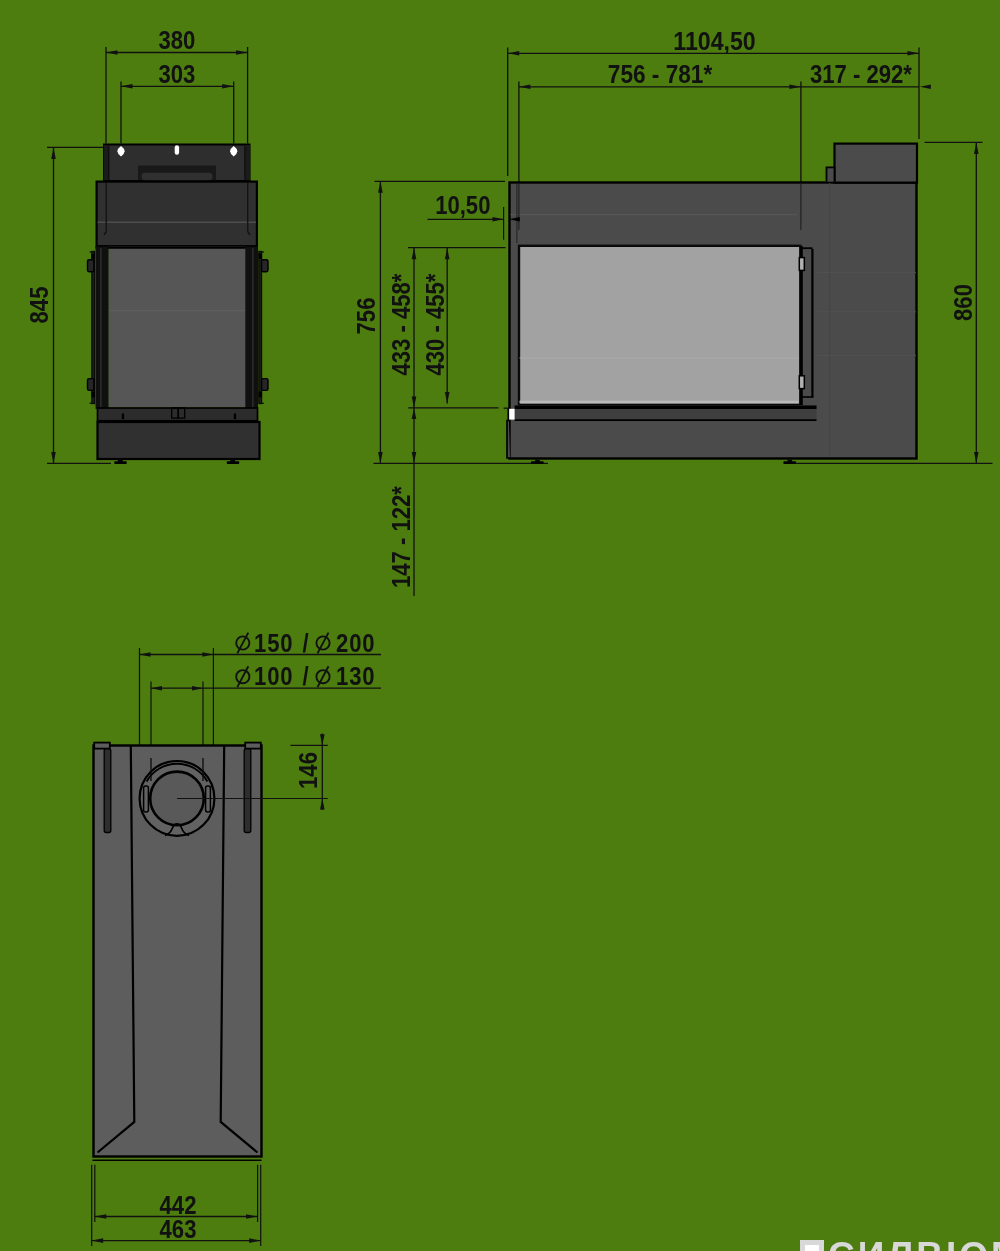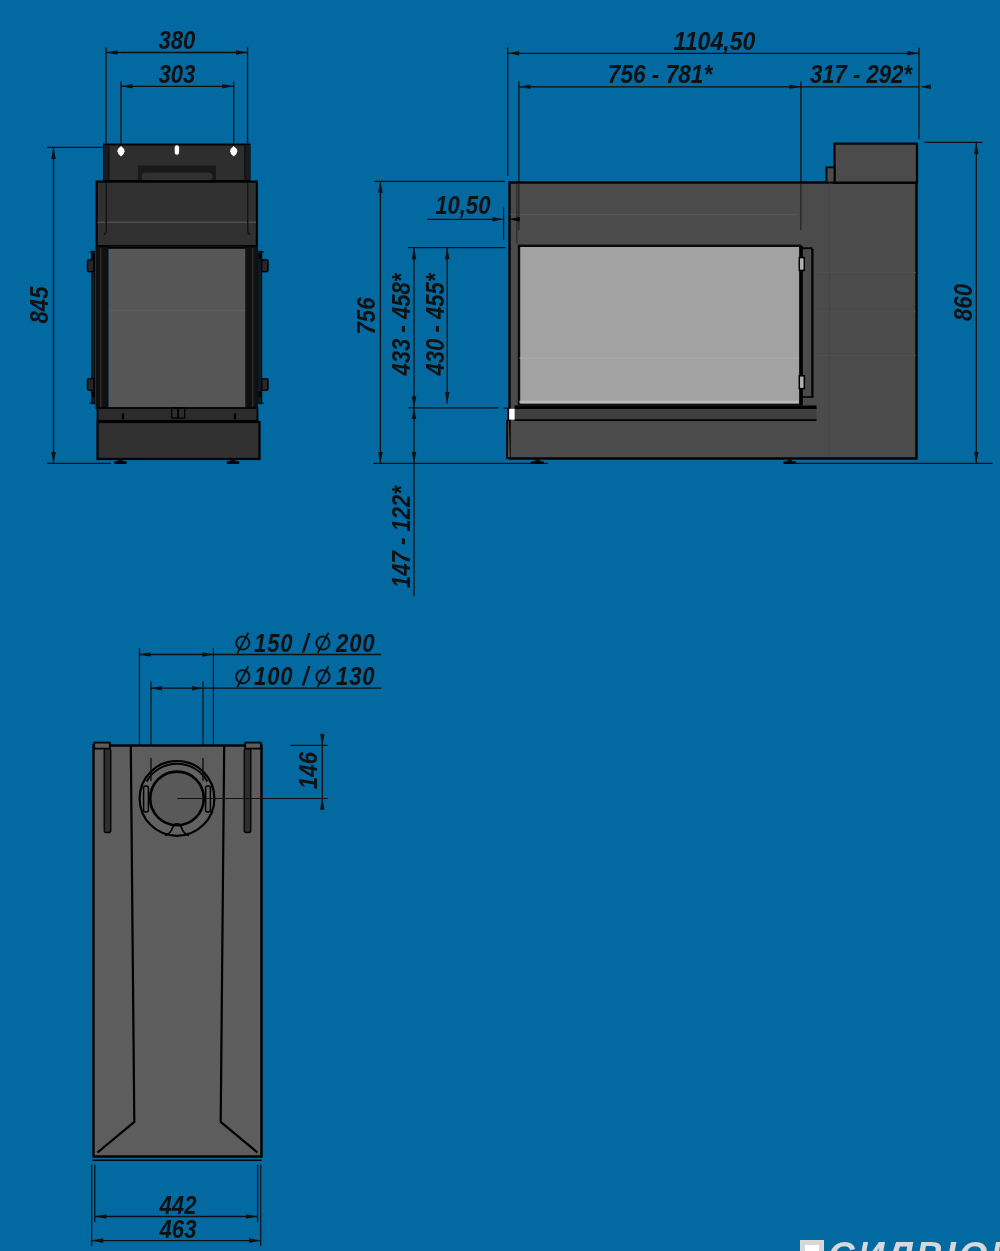--- a/index.html
+++ b/index.html
@@ -1,16 +1,16 @@
 <!DOCTYPE html>
 <html><head>
 <meta charset="utf-8">
 <style>
   html,body{margin:0;padding:0;background:#fff;}
-  #page{position:relative;width:1000px;height:1251px;background:#0369a1;overflow:hidden;font-style:italic;}
+  #page{position:relative;width:1000px;height:1251px;background:#4d7c0f;overflow:hidden;}
   svg{position:absolute;top:0;left:0;}
   text{font-family:"Liberation Sans",sans-serif;font-weight:bold;fill:#111;}
 </style>
 </head>
 <body>
 <div id="page">
 <svg width="1000" height="1251" viewBox="0 0 1000 1251">
 <defs>
 <marker id="ae" markerUnits="userSpaceOnUse" markerWidth="14" markerHeight="6" refX="13" refY="3" orient="auto">
   <path d="M 13,3 L 1.5,5.3 L 1.5,0.7 Z" fill="#111"></path>

